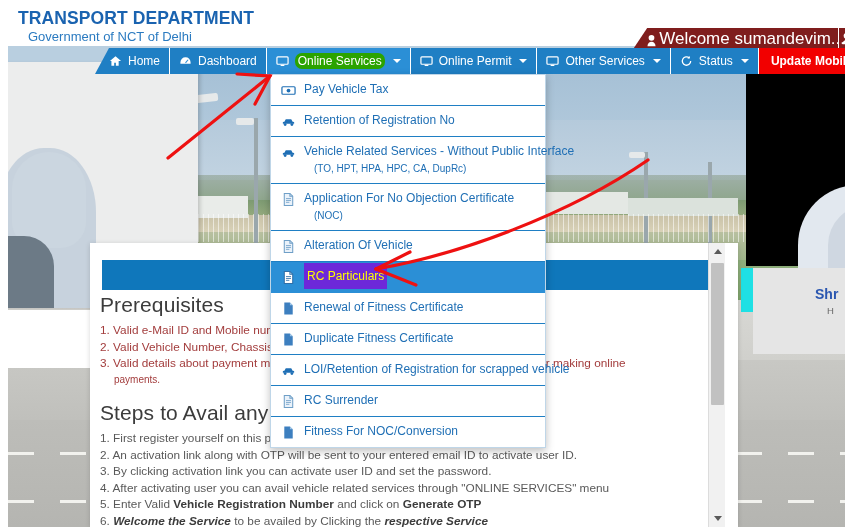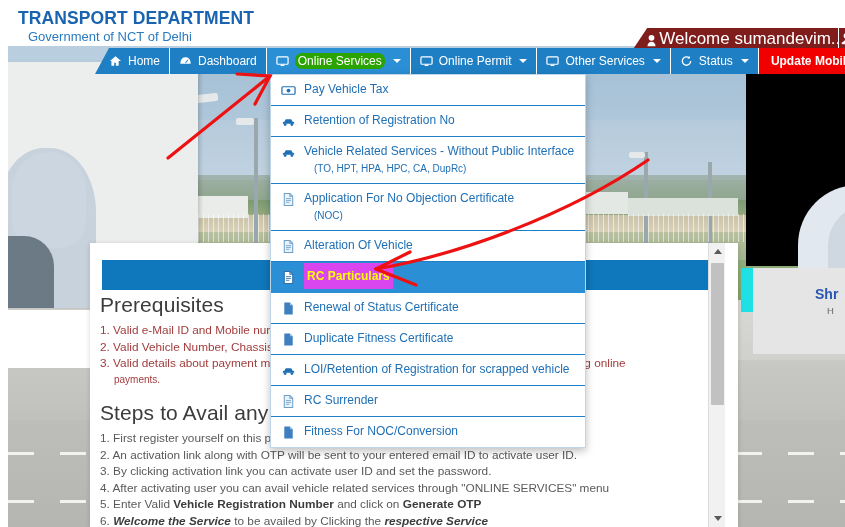--- a/index.html
+++ b/index.html
@@ -213,41 +213,41 @@
     position:absolute; left: 62px; top: 18px;
     font-size: 14px; font-weight: bold; color: #2a56b0; white-space: nowrap;
   }
   .rp-sub {
     position:absolute; left: 74px; top: 37px;
     font-size: 9.5px; color: #6a6a6a; white-space: nowrap;
   }
 
   
   .dropdown {
-    position: absolute; left: 262px; top: 74px; width: 316px;
+    position: absolute; left: 262px; top: 74px; width: 276px;
     background: #ffffff;
     border: 1px solid #bfd6e8;
     box-shadow: 0 3px 8px rgba(0,0,0,.25);
     z-index: 40;
   }
   .dd-item {
     display: flex; align-items: flex-start; gap: 8px;
     padding: 7px 6px 7px 10px;
     border-bottom: 1px solid #1f7fc4;
     color: #1f6fb5; font-size: 12px; line-height: 15px;
     white-space: nowrap;
   }
   .dd-item:last-child { border-bottom: none; }
   .dd-item .dd-ico { flex: 0 0 auto; width: 15px; height: 15px; margin-top: 1px; }
   .dd-item .dd-sub {
     display: block; font-size: 10px; color: #1f6fb5; padding-left: 10px; margin-top: 2px;
   }
   .dd-item.hovered { background: #2b8fd6; border-bottom-color:#2b8fd6; }
   .dd-item.hovered .dd-label {
-    background: #d946ef; color: #ffff00; font-weight: bold; padding: 6px 3px;
+    background: #6d28d9; color: #ffff00; font-weight: normal; padding: 6px 3px;
   }
 
   
   .anno { position: absolute; left: 0; top: 0; width: 845px; height: 527px; pointer-events: none; z-index: 60; }
 </style>
 </head>
 <body>
 
 <div id="root">
 
@@ -488,21 +488,21 @@
       <span><span class="dd-label">RC Particulars</span></span>
     </div>
 
     <div class="dd-item">
       <span class="dd-ico">
         <svg viewBox="0 0 16 16" width="15" height="15">
             <path d="M3.5 1.5h6l3 3v10h-9z" fill="#3d7fbf"></path>
             <path d="M9.5 1.5v3h3z" fill="#9ec4e6"></path>
           </svg>
       </span>
-      <span><span class="dd-label">Renewal of Status Certificate</span></span>
+      <span><span class="dd-label">Renewal of Fitness Certificate</span></span>
     </div>
 
     <div class="dd-item">
       <span class="dd-ico">
         <svg viewBox="0 0 16 16" width="15" height="15">
             <path d="M3.5 1.5h6l3 3v10h-9z" fill="#3d7fbf"></path>
             <path d="M9.5 1.5v3h3z" fill="#9ec4e6"></path>
           </svg>
       </span>
       <span><span class="dd-label">Duplicate Fitness Certificate</span></span>

